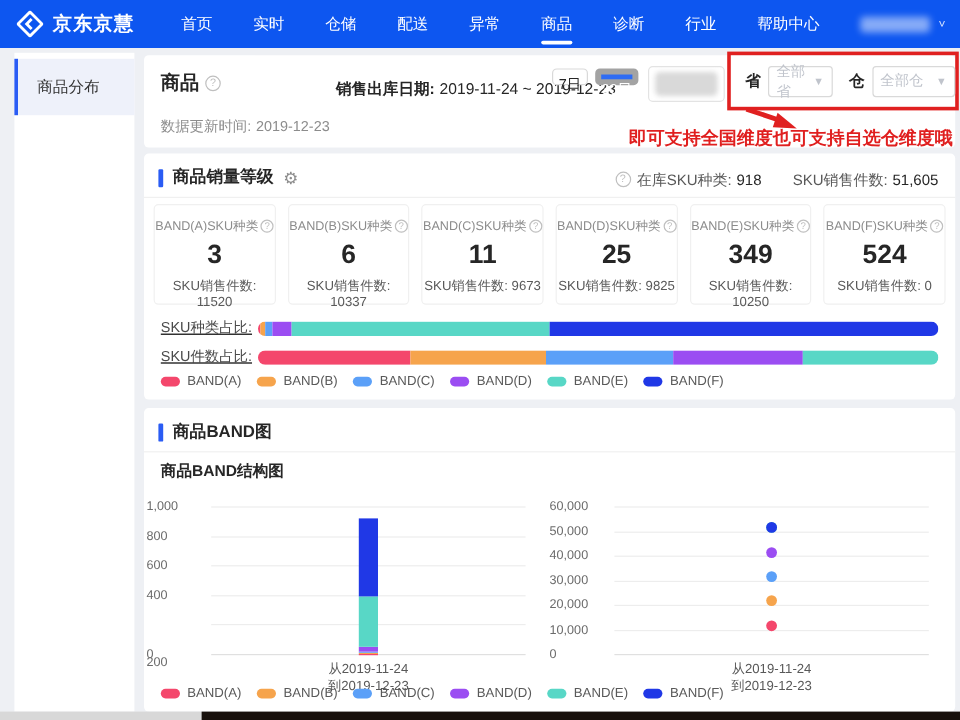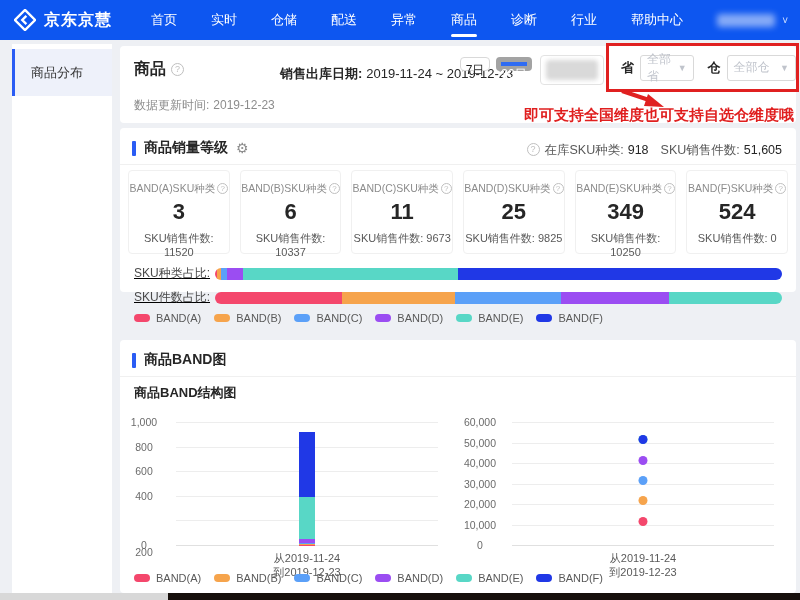--- a/index.html
+++ b/index.html
@@ -16,21 +16,21 @@
   .user-blur { width:58px; height:13px; background:rgba(255,255,255,.5); border-radius:3px; filter:blur(3px); }
   .chev { font-size:10px; color:#d6e4ff; }
 
   
   .sidebar { position:absolute; top:44px; left:12px; width:100px; height:549px; background:#fff; }
   .side-item { margin-top:5px; height:47px; display:flex; align-items:center; background:#eef1fa; border-left:3px solid #2a5cf4; padding-left:16px; font-size:13px; color:#333; cursor:pointer; }
 
   
   .panel { position:absolute; left:120px; width:676px; background:#fff; border-radius:4px; }
   .filter-panel { top:46px; height:77px; }
-  .level-panel  { top:128px; height:164px; }
+  .level-panel  { top:128px; height:205px; }
   .band-panel   { top:340px; height:253px; }
 
   .qicon { display:inline-block; width:13px; height:13px; border:1px solid #bfbfbf; border-radius:50%; color:#bfbfbf; font-size:9px; line-height:11px; text-align:center; vertical-align:2px; margin-left:5px; font-weight:normal; }
 
   
   .fp-title { position:absolute; left:14px; top:13px; font-size:16px; font-weight:bold; color:#262626; }
   .fp-update { position:absolute; left:14px; top:51px; font-size:12px; color:#8c8c8c; }
   .fp-update b { font-weight:normal; color:#8c8c8c; margin-left:4px; }
   .fp-date { position:absolute; left:160px; top:19px; font-size:13px; color:#262626; }
   .fp-date .lbl { font-weight:bold; margin-right:4px; }
@@ -46,21 +46,21 @@
   .caret { font-size:9px; color:#c0c4cc; margin-left:4px; }
   .arrow-svg { position:absolute; left:498px; top:42px; }
   .annotation { position:absolute; right:2px; top:60px; font-size:15px; font-weight:bold; color:#e01f1f; white-space:nowrap; }
 
   
   .sec-head { position:absolute; left:12px; top:11px; display:flex; align-items:center; }
   .tick { width:4px; height:15px; background:#2a5cf4; margin-right:8px; border-radius:1px; }
   .sec-title { font-size:14px; font-weight:bold; color:#262626; }
   .gear { margin-left:8px; color:#8c8c8c; font-size:14px; cursor:pointer; }
   .divider { position:absolute; left:0; top:36px; width:100%; height:1px; background:#f0f0f0; }
-  .head-stats { position:absolute; right:14px; top:14px; display:flex; gap:12px; align-items:center; font-size:12.5px; color:#595959; }
+  .head-stats { position:absolute; right:14px; top:14px; display:flex; gap:26px; align-items:center; font-size:12.5px; color:#595959; }
   .head-stats b { color:#262626; font-weight:normal; margin-left:4px; }
 
   
   .cards { position:absolute; left:8px; right:8px; top:42px; display:flex; gap:10px; }
   .card { flex:1; border:1px solid #f0f0f0; border-radius:4px; height:84px; text-align:center; padding-top:11px; }
   .card-title { font-size:10.5px; color:#8c8c8c; white-space:nowrap; }
   .card-title .qicon { width:11px; height:11px; font-size:8px; line-height:9px; vertical-align:1px; margin-left:2px; }
   .card-value { font-size:22px; font-weight:600; color:#262626; margin-top:3px; }
   .card-sub { font-size:11px; color:#595959; margin-top:6px; }
 
@@ -73,21 +73,21 @@
   
   .legend-row { display:flex; gap:13px; align-items:center; }
   .legend-item { display:flex; align-items:center; gap:6px; cursor:pointer; }
   .swatch { width:16px; height:8px; border-radius:4px; }
   .legend-name { font-size:11px; color:#595959; }
 
   
   .chart-title { position:absolute; top:44px; font-size:13px; font-weight:bold; color:#262626; }
   .chart { position:absolute; top:82px; width:322px; height:160px; }
   .chart .yaxis { position:absolute; left:0; top:0; width:44px; height:123px; }
-  .ytick { position:absolute; right:6px; width:44px; text-align:center; font-size:10.5px; color:#6b6b6b; }
+  .ytick { position:absolute; right:6px; width:44px; text-align:left; font-size:10.5px; color:#6b6b6b; }
   .plot { position:absolute; left:48px; top:0; width:262px; height:123px; }
   .gridline { position:absolute; left:0; width:100%; height:1px; background:#ededed; }
   .gridline.base { background:#e0e0e0; }
   .stackbar { position:absolute; left:50%; transform:translateX(-50%); bottom:0; width:16px; }
   .stackbar .seg { position:absolute; left:0; width:100%; }
   .dot { position:absolute; width:9px; height:9px; border-radius:50%; left:50%; transform:translateX(-50%); }
   .xlabel { position:absolute; left:48px; top:129px; width:262px; text-align:center; font-size:11px; color:#595959; line-height:1.3; }
 
   
   .strip { position:absolute; bottom:0; left:0; width:800px; height:7px; display:flex; }

